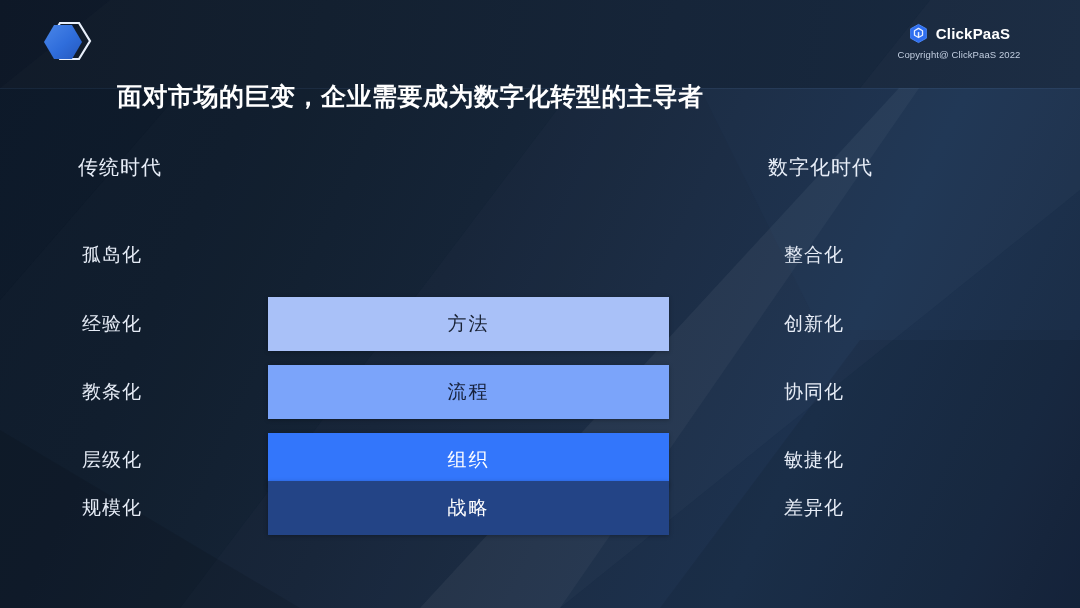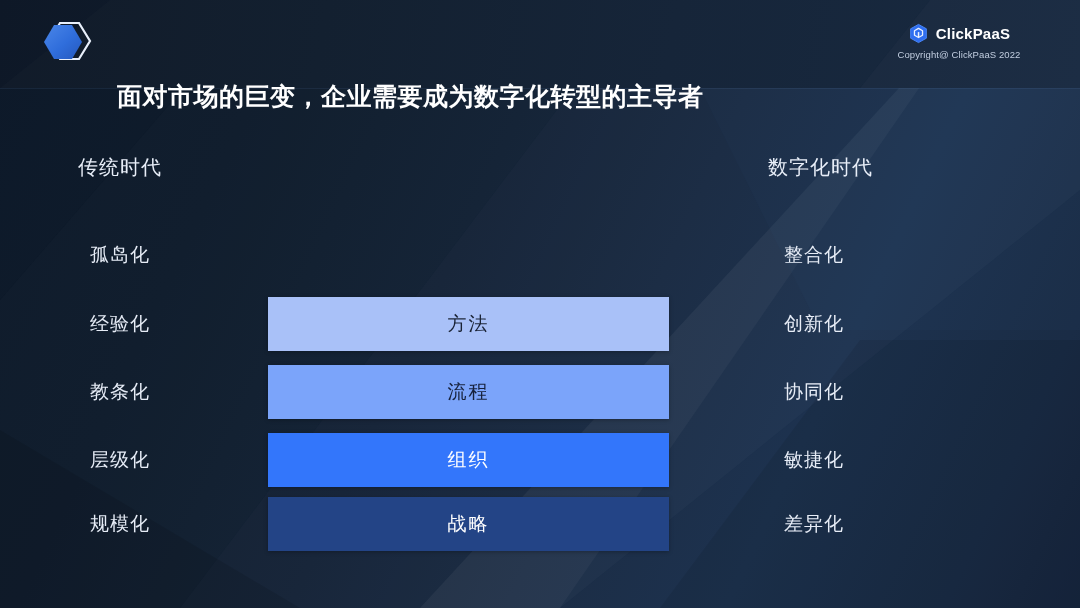--- a/index.html
+++ b/index.html
@@ -132,42 +132,42 @@
   .row .side-label {
     position: absolute;
     top: 0;
     height: 54px;
     line-height: 54px;
     color: #e6ecf6;
     font-size: 19px;
     letter-spacing: 1px;
     white-space: nowrap;
   }
-  .row .side-label.left  { left: 82px; margin-left: 8px; }
+  .row .side-label.left  { left: 82px; }
   .row .side-label.right { left: 784px; }
 
   .bar {
     position: absolute;
     left: 268px;
     top: 0;
     width: 401px;
     height: 54px;
     display: flex;
     align-items: center;
     justify-content: center;
     font-size: 19px;
     letter-spacing: 2px;
     box-shadow: 0 1px 4px rgba(0,0,0,0.28);
   }
 
   .row0 { top: 140px; }
   .row1 { top: 209px; }
   .row2 { top: 277px; }
   .row3 { top: 345px; padding-left: 31px; }
-  .row4 { top: 409px; font-family: Liberation Serif, serif; }
+  .row4 { top: 393px; font-family: Liberation Serif, serif; }
 </style>
 </head>
 <body>
 
 <div class="slide">
 
   <div class="facets">
     <svg viewBox="0 0 1080 608" preserveAspectRatio="none" aria-hidden="true">
       <polygon points="0,0 260,0 0,300" fill="#ffffff" opacity="0.014"></polygon>
       <polygon points="260,0 640,0 180,608 0,608 0,300" fill="#ffffff" opacity="0.022"></polygon>

